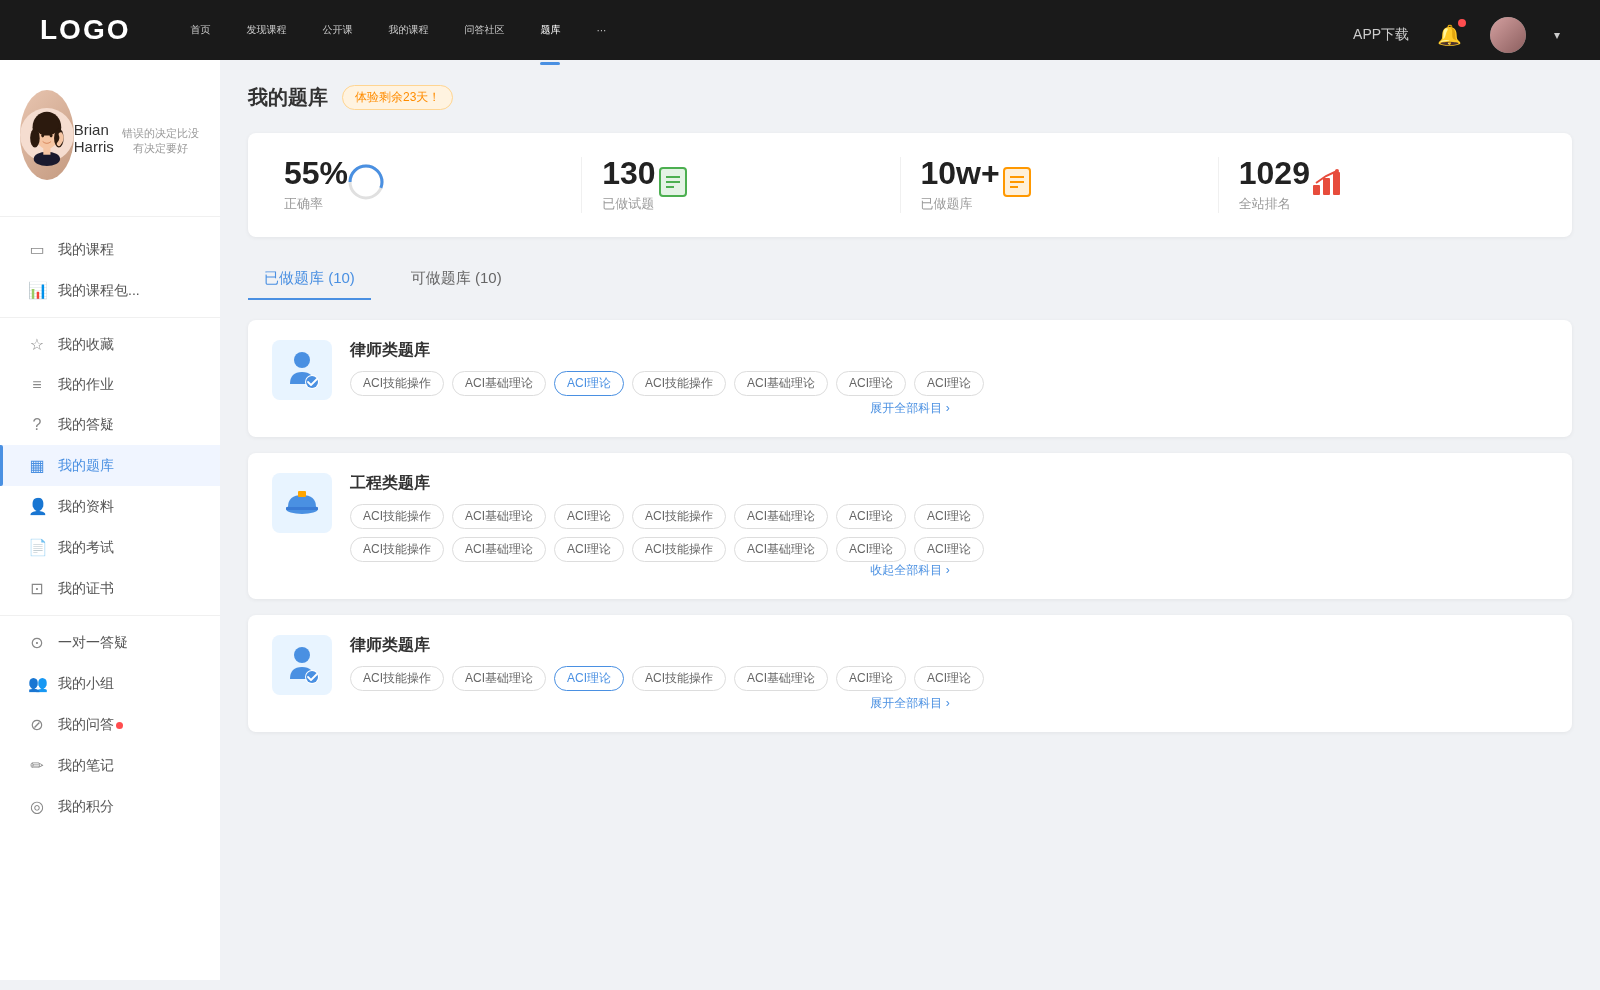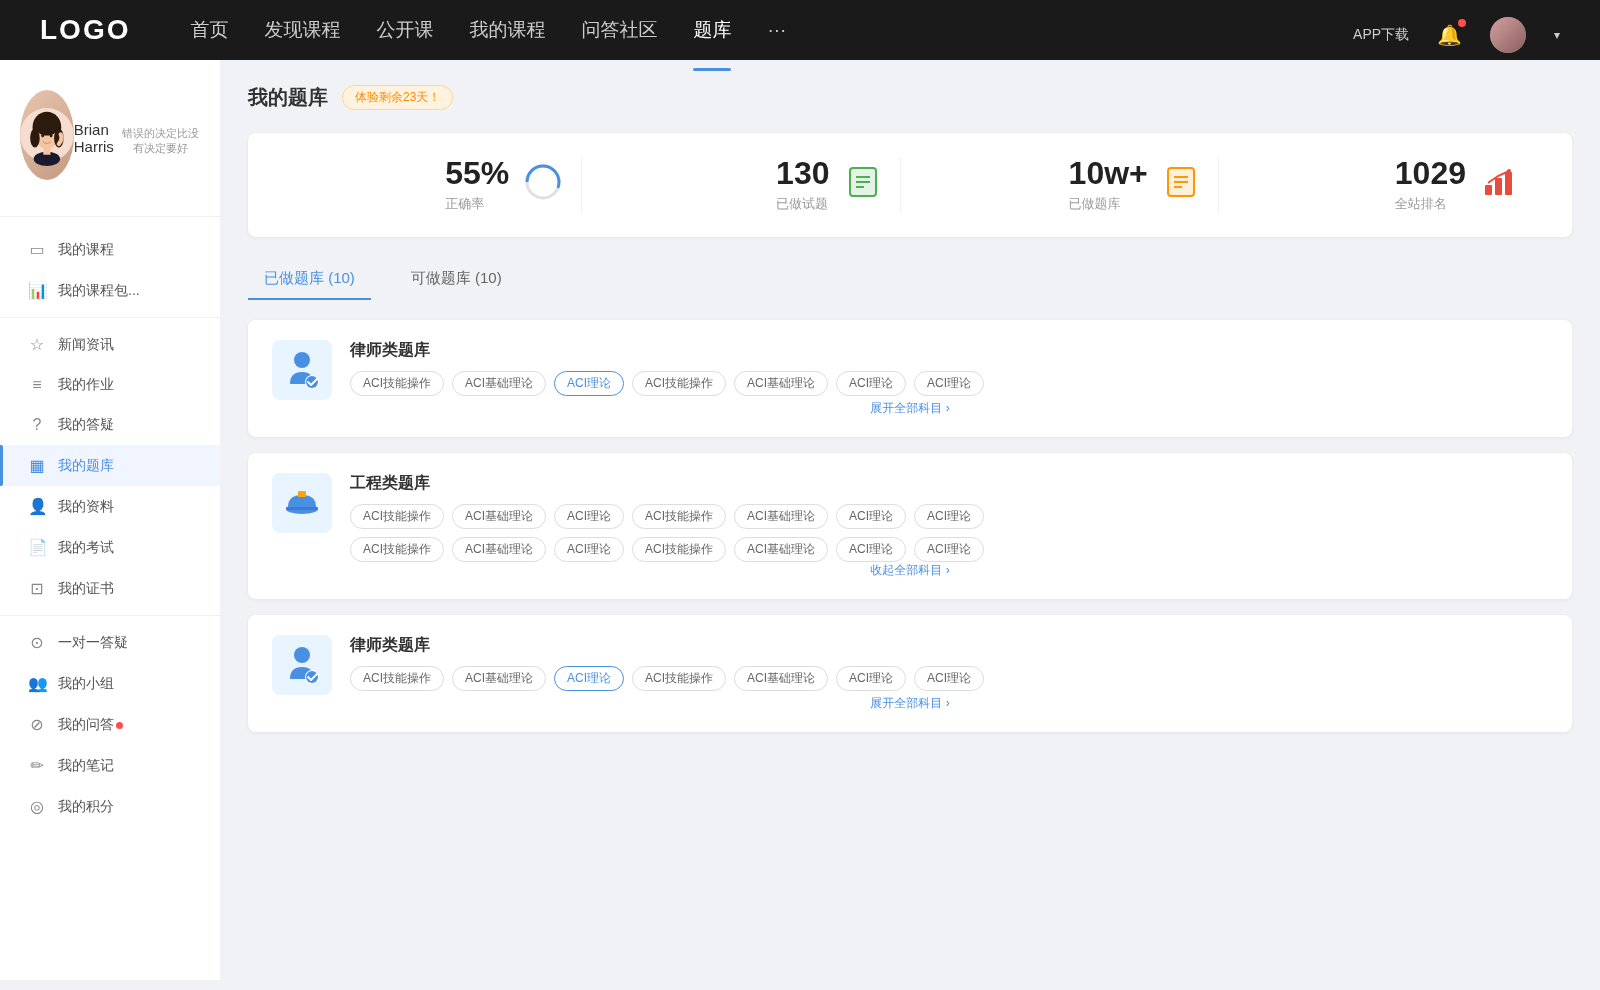--- a/index.html
+++ b/index.html
@@ -25,21 +25,21 @@
       min-width: 80px;
     }
     .navbar-nav {
       display: flex;
       align-items: center;
       gap: 36px;
       flex: 1;
     }
     .navbar-nav-item {
       color: #ccc;
-      font-size: 19px;
+      font-size: 10px;
       cursor: pointer;
       padding: 4px 0;
       position: relative;
     }
     .navbar-nav-item.active {
       color: white;
     }
     .navbar-nav-item.active::after {
       content: '';
       position: absolute;
@@ -205,25 +205,23 @@
       border-radius: 8px;
       padding: 24px 36px;
       display: flex;
       align-items: center;
       margin-bottom: 24px;
       box-shadow: 0 1px 4px rgba(0,0,0,0.06);
     }
     .stat-item {
       display: flex;
       align-items: center;
-      gap: 16px;
       flex: 1;
       padding: 0 20px;
       border-right: 1px solid #f0f0f0;
-      justify-content: flex-end;
     }
     .stat-item:first-child { padding-left: 0; }
     .stat-item:last-child { border-right: none; }
     .stat-value {
       font-size: 32px;
       font-weight: 700;
       color: #222;
       line-height: 1;
     }
     .stat-label {
@@ -387,21 +385,21 @@
         <span class="sidebar-menu-icon">▭</span>
         <span>我的课程</span>
       </div>
       <div class="sidebar-menu-item">
         <span class="sidebar-menu-icon">📊</span>
         <span>我的课程包...</span>
       </div>
       <div class="sidebar-divider"></div>
       <div class="sidebar-menu-item">
         <span class="sidebar-menu-icon">☆</span>
-        <span>新闻资讯</span>
+        <span>我的收藏</span>
       </div>
       <div class="sidebar-menu-item">
         <span class="sidebar-menu-icon">≡</span>
         <span>我的作业</span>
       </div>
       <div class="sidebar-menu-item">
         <span class="sidebar-menu-icon">?</span>
         <span>我的答疑</span>
       </div>
       <div class="sidebar-menu-item active">

